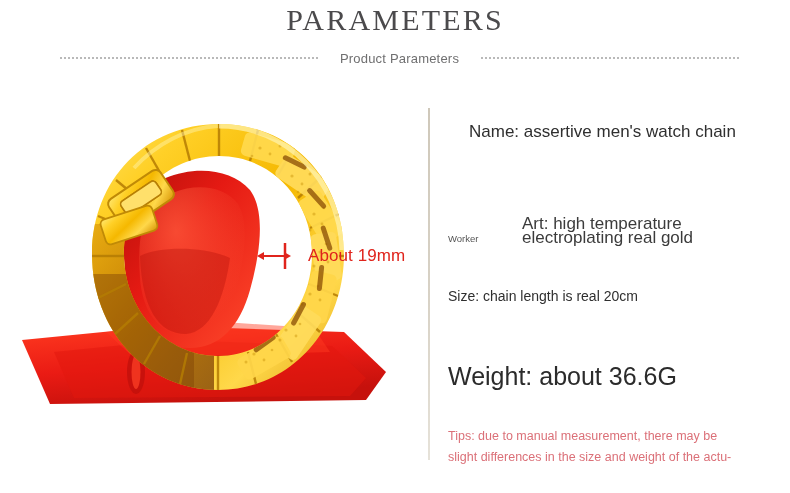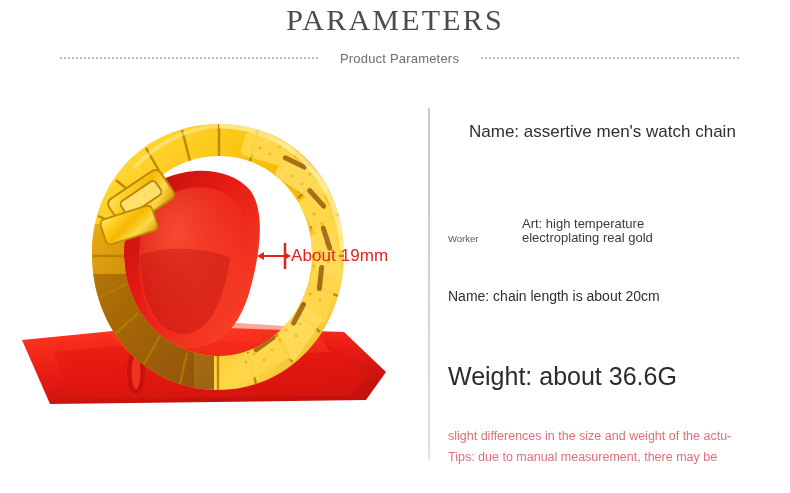--- a/index.html
+++ b/index.html
@@ -77,20 +77,21 @@
     top: 243px;
     display: flex;
     align-items: center;
     pointer-events: none;
   }
   #measure-label {
     font-size: 17px;
     color: #e0241c;
     white-space: nowrap;
     letter-spacing: .1px;
+    margin-left: 17px;
   }
 
   
   #panel-divider {
     position: absolute;
     left: 428px;
     top: 108px;
     width: 2px;
     height: 352px;
     background: linear-gradient(to bottom, #cfc8ba 0%, #d8d2c6 55%, #e6e2d9 100%);
@@ -122,21 +123,21 @@
   }
   #spec-worker-label {
     font-size: 9.5px;
     color: #555555;
     width: 62px;
     flex: 0 0 62px;
     padding-top: 3px;
     line-height: 12px;
   }
   #spec-art-value {
-    font-size: 13px;
+    font-size: 17px;
     color: #3b3b3b;
     line-height: 14px;
     width: 190px;
   }
 
   #spec-size {
     top: 184px;
     font-size: 14px;
     color: #2f2f2f;
     white-space: nowrap;
@@ -339,24 +340,24 @@
 
   <div id="spec-panel">
 
     <div class="spec-row" id="spec-name">Name: assertive men's watch chain</div>
 
     <div class="spec-row" id="spec-art-row">
       <div id="spec-worker-label">Worker</div>
       <div id="spec-art-value">Art: high temperature electroplating real gold</div>
     </div>
 
-    <div class="spec-row" id="spec-size">Name: chain length is about 20cm</div>
+    <div class="spec-row" id="spec-size">Size: chain length is real 20cm</div>
 
     <div class="spec-row" id="spec-weight">Weight: about 36.6G</div>
 
     <div class="spec-row" id="spec-tips">
+      <span class="tip-line">Tips: due to manual measurement, there may be</span>
       <span class="tip-line">slight differences in the size and weight of the actu-</span>
-      <span class="tip-line">Tips: due to manual measurement, there may be</span>
     </div>
 
   </div>
 
 </div>
 
 </body></html>

